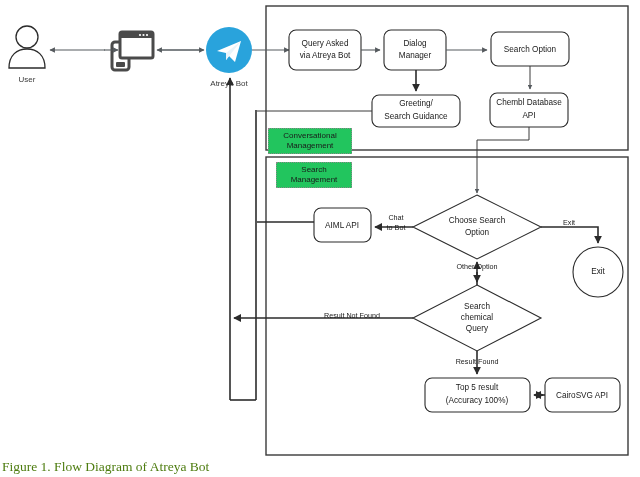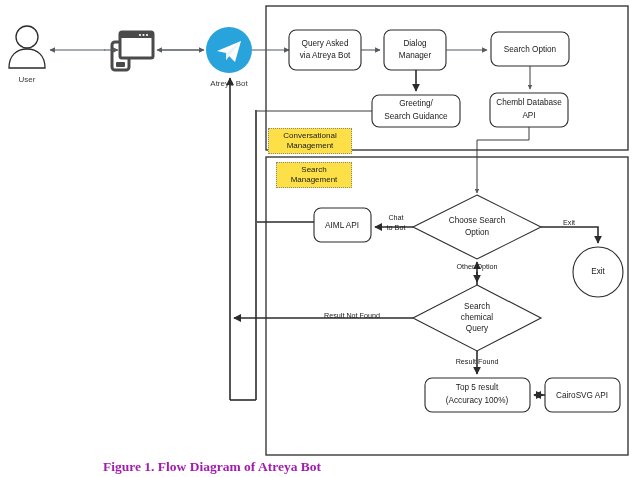--- a/index.html
+++ b/index.html
@@ -22,30 +22,30 @@
   text{font-family:"Liberation Sans", sans-serif;fill:#1a1a1a;}
   .node-label{font-size:8.2px;text-anchor:middle;dominant-baseline:middle;}
   .edge-label{font-size:7.2px;text-anchor:middle;dominant-baseline:middle;fill:#1a1a1a;}
   .actor-label{font-size:8px;text-anchor:middle;dominant-baseline:middle;fill:#3a3a3a;}
 
   .section-tag{
     position:absolute;
     border:1px dotted #8a8a8a;
     font-size:8px;line-height:10px;
     text-align:center;color:#1a1a1a;
-    padding:2px 4px;background:#fde047;
+    padding:2px 4px;background:#22c55e;
     white-space:pre-line;
   }
   #tag-conversational{left:268px;top:128px;width:74px;}
   #tag-search{left:276px;top:162px;width:66px;}
   .caption{
     position:absolute;left:2px;top:459px;width:420px;
     font-family:"Liberation Serif", serif;
-    font-size:13.5px;font-weight:bold;color:#a21caf;
-    white-space:nowrap;overflow:hidden;text-align:center;
+    font-size:13.5px;font-weight:normal;color:#4d7c0f;
+    white-space:nowrap;overflow:hidden;
   }
 </style>
 </head>
 <body>
 
 <div id="figure-root">
 
   <svg id="flow" viewBox="0 0 640 460">
     <defs>
       <marker id="arrow" viewBox="0 0 10 10" refX="9" refY="5" markerWidth="5" markerHeight="5" orient="auto-start-reverse">

